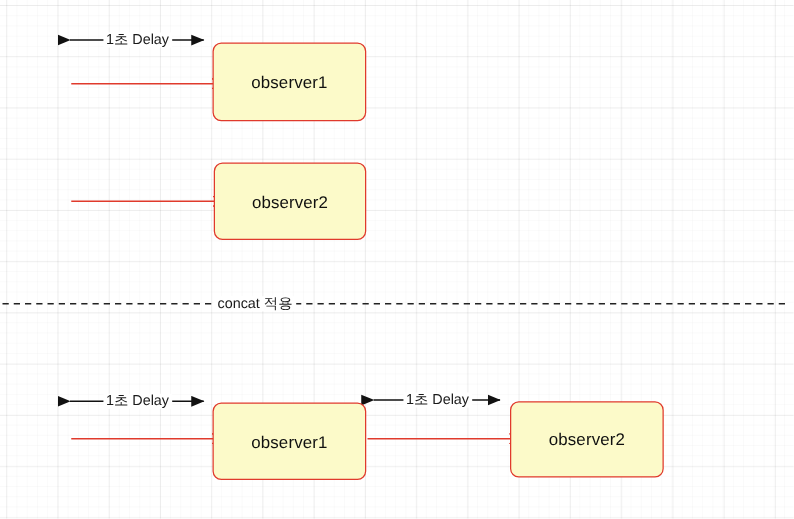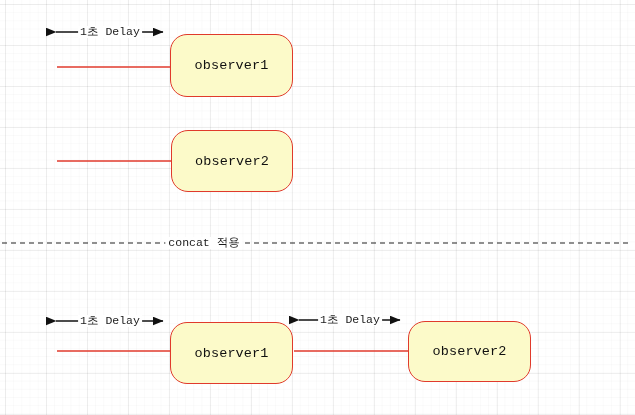--- a/index.html
+++ b/index.html
@@ -13,28 +13,28 @@
     height: 415px;
     overflow: hidden;
     background-color: #ffffff;
     background-image:
       linear-gradient(to right, rgba(0,0,0,0.055) 1px, transparent 1px),
       linear-gradient(to bottom, rgba(0,0,0,0.055) 1px, transparent 1px),
       linear-gradient(to right, rgba(0,0,0,0.018) 1px, transparent 1px),
       linear-gradient(to bottom, rgba(0,0,0,0.018) 1px, transparent 1px);
     background-size: 41px 41px, 41px 41px, 8.2px 8.2px, 8.2px 8.2px;
     background-position: 5px 4px, 5px 4px, 5px 4px, 5px 4px;
-    font-family: Liberation Mono, monospace;
+    font-family: Liberation Sans, sans-serif;
   }
 
   .node {
     position: absolute;
     box-sizing: border-box;
     border: 1.4px solid #e03a2c;
-    border-radius: 17px;
+    border-radius: 7px;
     background: #fcfac9;
     display: flex;
     align-items: center;
     justify-content: center;
     color: #101010;
     font-size: 13.5px;
     letter-spacing: 0.1px;
   }
 
   .svg-layer {

